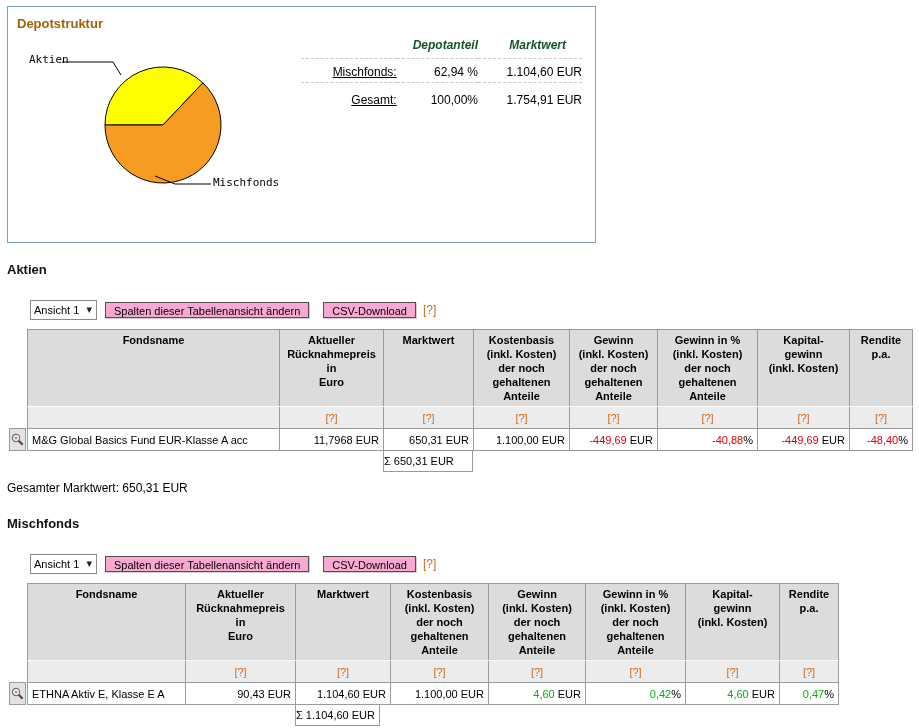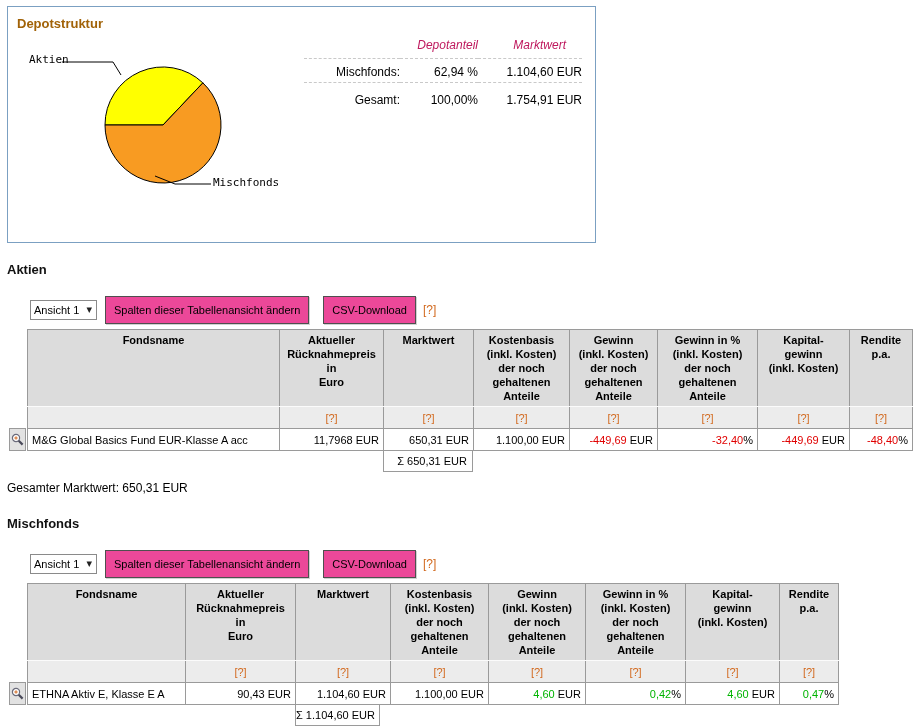--- a/index.html
+++ b/index.html
@@ -25,25 +25,25 @@
     position: absolute; font-family: "DejaVu Sans Mono", monospace;
     font-size: 11px; color: #000; white-space: nowrap;
   }
   .pie-label.aktien { left: 21px; top: 46px; }
   .pie-label.mischfonds { left: 205px; top: 169px; }
 
   .summary { position: absolute; right: 13px; top: 28px; border-collapse: collapse; }
   .summary th, .summary td {
     text-align: right; font-size: 12px; padding: 3px 0 3px 16px; white-space: nowrap;
   }
-  .summary th { font-weight: normal; font-style: italic; color: #be185d; padding-bottom: 6px; margin-top: 22px; }
+  .summary th { font-weight: bold; font-style: italic; color: #14532d; padding-bottom: 6px; margin-top: 22px; }
   .summary th.val-h { padding-right: 16px; }
   .summary tbody tr.r-first td { border-top: 1px dashed #c9c9c9; padding-top: 6px; }
   .summary tbody tr.total td { border-top: 1px dashed #c9c9c9; padding-top: 10px; }
-  .summary td.lbl { min-width: 96px; }
+  .summary td.lbl { min-width: 96px; text-decoration: underline; }
   .summary td.share { min-width: 78px; }
   .summary td.val { min-width: 104px; }
 
   
   .content { position: absolute; left: 7px; top: 262px; width: 912px; }
   .sec-heading { font-size: 13px; font-weight: bold; margin: 0; color: #111; }
   .sec-heading.second { margin-top: 21px; }
 
   .controls { display: flex; align-items: center; margin: 22px 0 0 23px; height: 22px; }
   .selwrap { position: relative; display: inline-block; }
@@ -51,22 +51,22 @@
     content: "▾"; position: absolute; right: 5px; top: 3px; font-size: 11px;
     color: #222; pointer-events: none;
   }
   select.view-select {
     -webkit-appearance: none; appearance: none;
     width: 67px; height: 20px; font-size: 11px; padding: 1px 14px 1px 3px;
     border: 1px solid #8a8a8a; background: #fff; border-radius: 0;
     font-family: "Liberation Sans", sans-serif;
   }
   button.ui-btn {
-    height: 28px; font-size: 11px; padding: 2px 8px; margin-left: 8px;
-    border: 1px solid #4f4f4f; background: #ec4899; color: #000;
+    height: 16px; font-size: 11px; padding: 2px 8px; margin-left: 8px;
+    border: 1px solid #4f4f4f; background: #f9a8d4; color: #000;
     font-family: "Liberation Sans", sans-serif; cursor: pointer;
     box-shadow: 1px 1px 0 rgba(0,0,0,0.18);
   }
   button.ui-btn.csv { margin-left: 14px; }
   a.help { color: var(--help_link, #d2691e); text-decoration: none; font-size: 12px; margin-left: 7px; cursor: pointer; }
 
   .twrap { position: relative; margin: 8px 0 0 20px; }
   table.fund-table { border-collapse: collapse; table-layout: fixed; }
   .fund-table th, .fund-table td { border: 1px solid #9a9a9a; overflow: hidden; }
   .fund-table th {
@@ -86,21 +86,21 @@
   .neg { color: var(--negative, #e00000); }
   .pos { color: var(--positive, #00b400); }
 
   .zoom-cell {
     position: absolute; left: -18px; top: 99px; width: 17px; height: 23px;
     background: #e2e2e2; border: 1px solid #9a9a9a;
     display: flex; align-items: center; justify-content: center; cursor: pointer;
   }
   .sum-cell {
     border: 1px solid #9a9a9a; margin-top: -1px; height: 22px; line-height: 20px;
-    font-size: 11px; text-align: right; padding-right: 5px; background: #fff;
+    font-size: 11px; text-align: left; padding-right: 5px; background: #fff;
     white-space: nowrap;
   }
   .sum-cell.a { margin-left: 356px; width: 90px; }
   .sum-cell.m { margin-left: 268px; width: 85px; }
   .footer-line { font-size: 12px; margin-top: 9px; color: #000; }
 </style>
 </head>
 <body>
 
 <div class="panel">
@@ -217,21 +217,21 @@
           <td><a class="help">[?]</a></td>
         </tr>
       </thead>
       <tbody>
         <tr class="drow">
           <td class="name">M&amp;G Global Basics Fund EUR-Klasse A acc</td>
           <td class="num">11,7968 EUR</td>
           <td class="num">650,31 EUR</td>
           <td class="num">1.100,00 EUR</td>
           <td class="num"><span class="neg">-449,69</span><span> EUR</span></td>
-          <td class="num"><span class="neg">-32,40</span><span>%</span></td>
+          <td class="num"><span class="neg">-40,88</span><span>%</span></td>
           <td class="num"><span class="neg">-449,69</span><span> EUR</span></td>
           <td class="num"><span class="neg">-48,40</span><span>%</span></td>
         </tr>
       </tbody>
     </table>
     <div class="sum-cell a">Σ 650,31 EUR</div>
   </div>
 
   <div class="footer-line">Gesamter Marktwert: 650,31 EUR</div>
 

